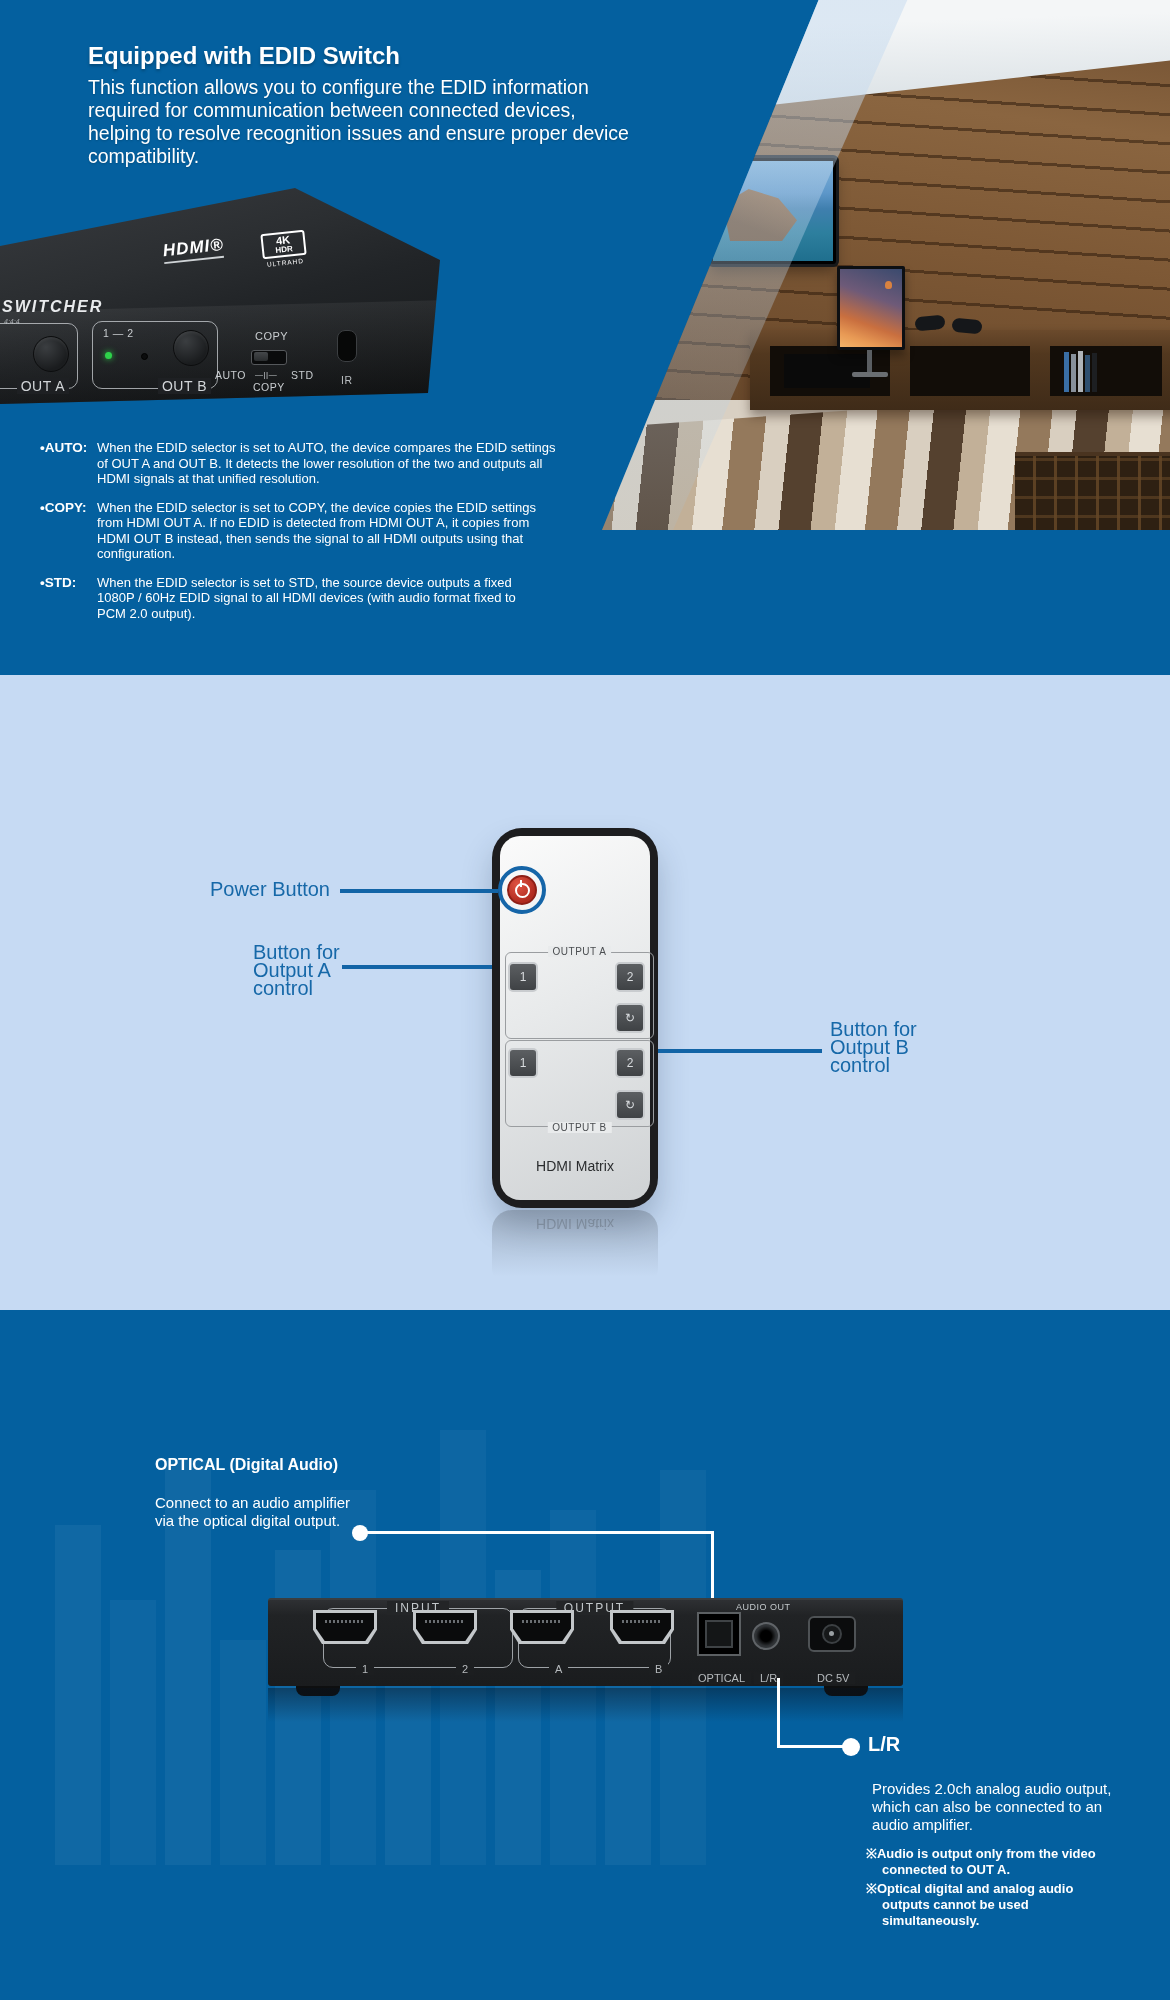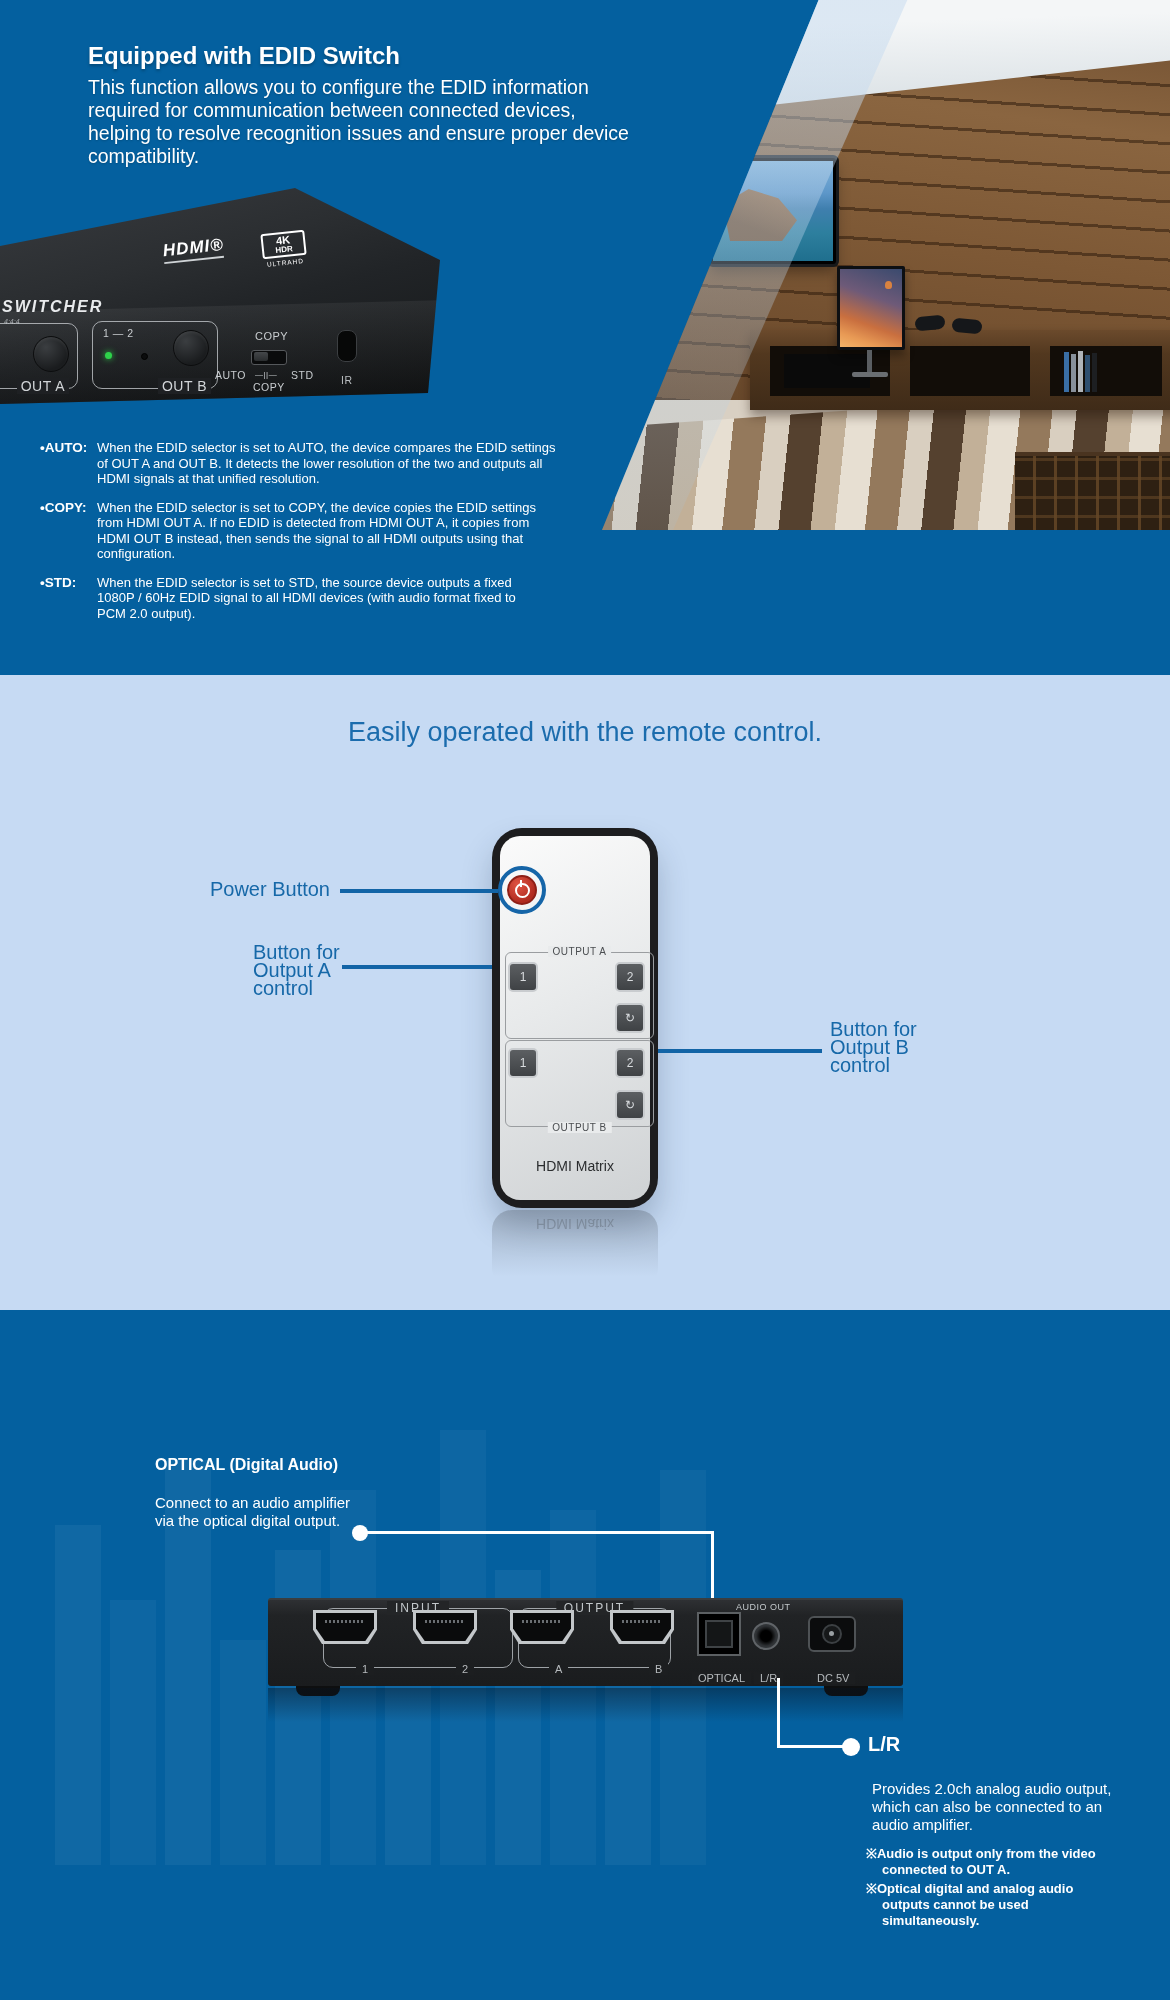--- a/index.html
+++ b/index.html
@@ -261,21 +261,20 @@
         <span class="desc">When the EDID selector is set to COPY, the device copies the EDID settings from HDMI OUT A. If no EDID is detected from HDMI OUT A, it copies from HDMI OUT B instead, then sends the signal to all HDMI outputs using that configuration.</span>
       </div>
       <div class="brow b3">
         <span class="term">•STD:</span>
         <span class="desc">When the EDID selector is set to STD, the source device outputs a fixed 1080P / 60Hz EDID signal to all HDMI devices (with audio format fixed to PCM 2.0 output).</span>
       </div>
     </div>
   </div>
 
   <div class="sec2">
-    <div class="sec2-heading">Easily operated with the remote control.</div>
 
     <div class="remote">
       <div class="r-face"></div>
       <div class="r-power">
         <div class="pwr-sym"></div>
       </div>
       <div class="r-ring"></div>
 
       <div class="r-group" style="top:124px;">
         <span class="r-group-label" style="top:-7px;">OUTPUT A</span>

